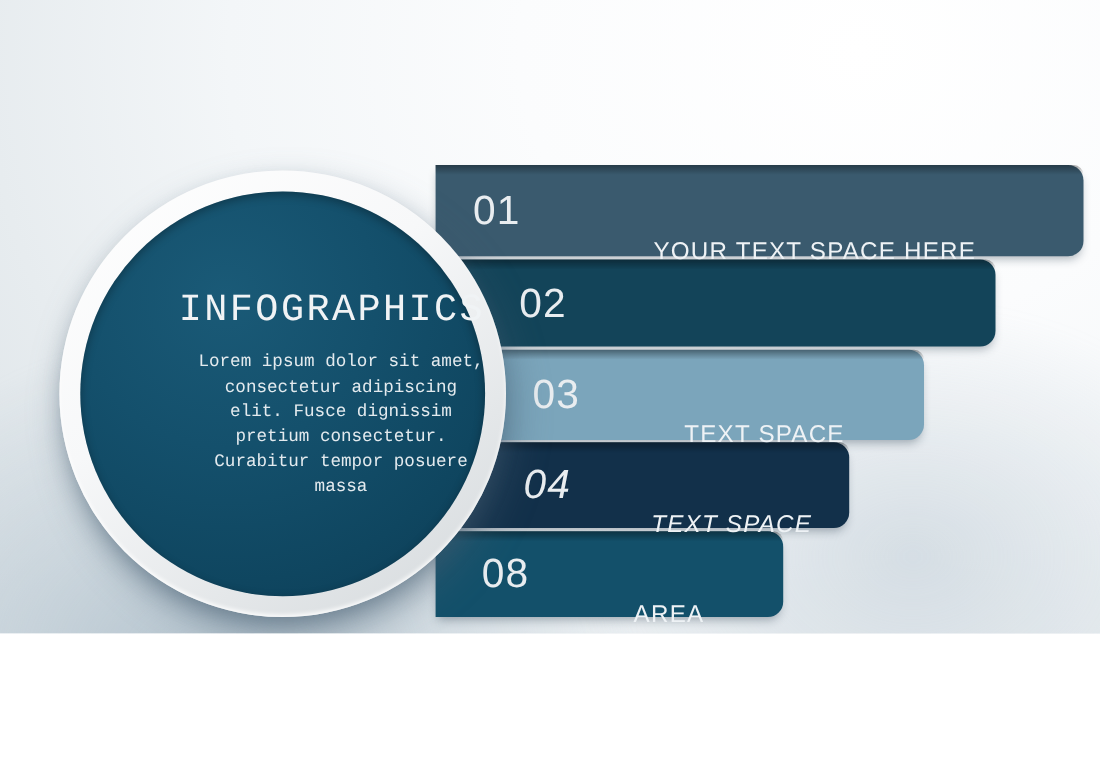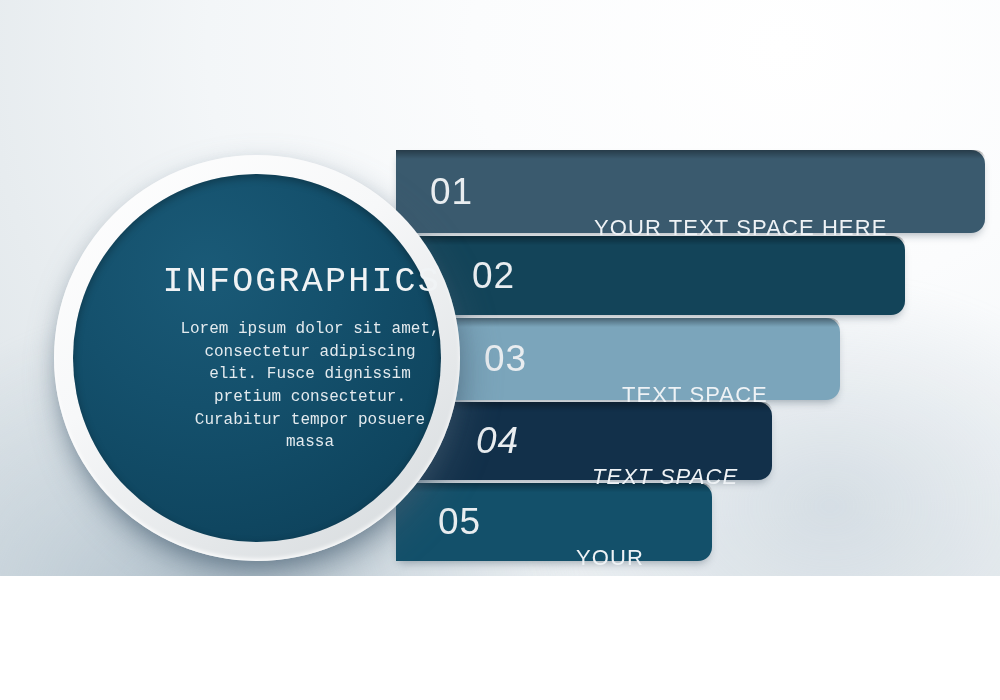--- a/index.html
+++ b/index.html
@@ -154,22 +154,22 @@
         <div class="num" style="left: 88px;">03</div>
         <div class="label" style="left: 226px;">TEXT SPACE</div>
       </div>
       <div class="bar" style="left: 396px; top: 402px; width: 376px; height: 78px; background: rgb(18, 48, 74); z-index: 7; font-style: italic;">
         <div class="sheen"></div>
         <div class="num" style="left: 80px;">04</div>
         <div class="label" style="left: 196px;">TEXT SPACE</div>
       </div>
       <div class="bar" style="left: 396px; top: 483px; width: 316px; height: 78px; background: rgb(19, 80, 106); z-index: 6;">
         <div class="sheen"></div>
-        <div class="num" style="left: 42px;">05</div>
-        <div class="label" style="left: 180px;">YOUR</div>
+        <div class="num" style="left: 42px;">08</div>
+        <div class="label" style="left: 180px;">AREA</div>
       </div>
     </div>
 
   <div id="circle-tint" style="left: 58px; top: 159px; width: 398px; height: 398px; z-index: 20;"></div>
 
   <div id="circle-shadow" style="left: 60px; top: 171px; width: 406px; height: 406px; z-index: 24;"></div>
 
   <div id="circle-ring" style="left: 54px; top: 155px; width: 406px; height: 406px; z-index: 25;">
     <div id="circle-face" style="inset: 19px; position: absolute;">
       <div id="circle-title">INFOGRAPHICS</div>

